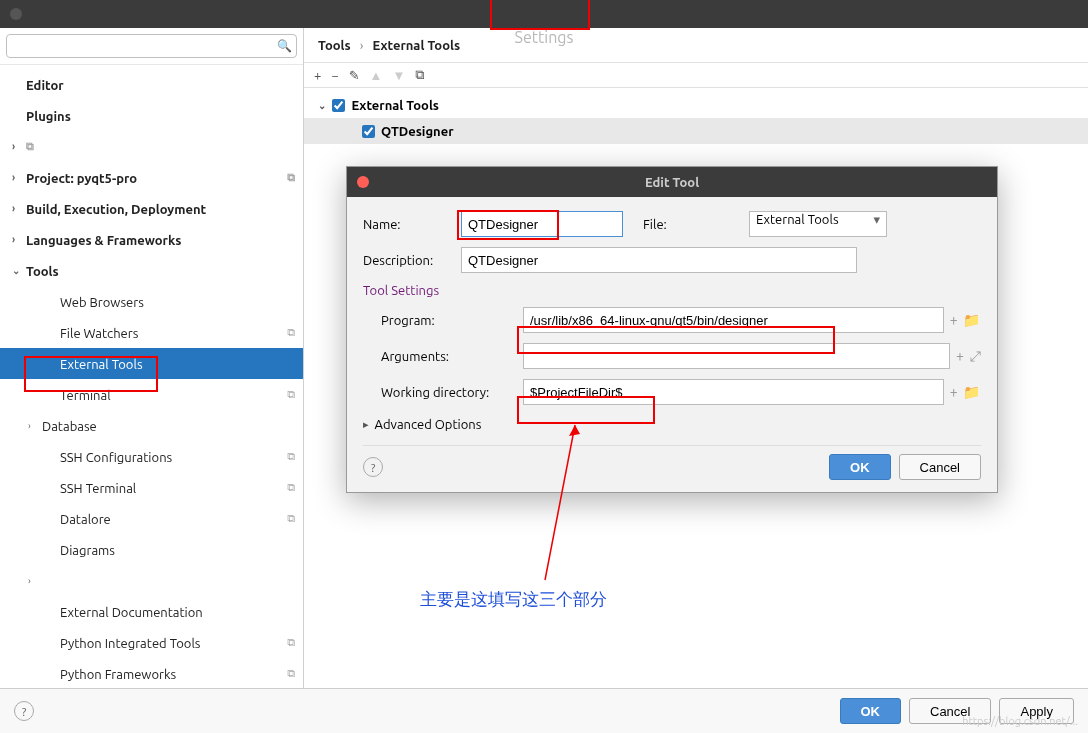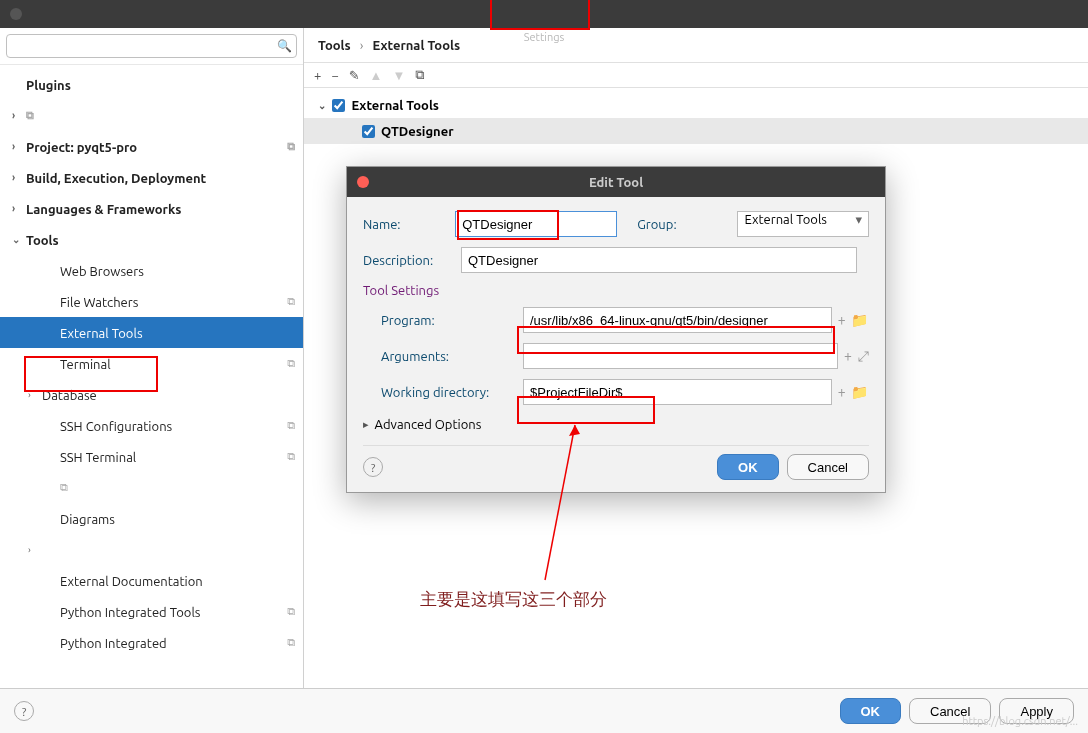--- a/index.html
+++ b/index.html
@@ -1,20 +1,20 @@
 <!DOCTYPE html>
 <html><head>
 <meta charset="utf-8">
 <style>
 * { box-sizing: border-box; margin: 0; padding: 0; }
 body { font-family: -apple-system, "Segoe UI", Ubuntu, sans-serif; font-size: 13px; background: #f0f0f0; width: 1088px; height: 733px; overflow: hidden; position: relative; }
 
 .titlebar { background: #3b3b3b; height: 28px; display: flex; align-items: center; position: relative; }
 .window-dot { width: 12px; height: 12px; border-radius: 50%; background: #555; margin-left: 10px; }
-.titlebar-title { color: #b8b8b8; font-size: 11px; position: absolute; left: 50%; transform: translateX(-50%); margin-top: 46px; }
+.titlebar-title { color: #b8b8b8; font-size: 16px; position: absolute; left: 50%; transform: translateX(-50%); margin-top: 46px; }
 .red-box-title { border: 2px solid #e00; position: absolute; left: 490px; top: -2px; width: 100px; height: 32px; pointer-events: none; }
 
 .main-area { display: flex; height: 660px; background: #fff; }
 .sidebar { width: 304px; border-right: 1px solid #d0d0d0; display: flex; flex-direction: column; }
 .search-wrap { padding: 6px; border-bottom: 1px solid #e8e8e8; }
 .search-input { width: 100%; height: 24px; border: 1px solid #c0c0c0; border-radius: 4px; padding: 0 20px 0 6px; font-size: 12px; background: #fff; }
 .search-icon { position: absolute; margin-left: -20px; margin-top: 5px; color: #999; font-size: 12px; }
 
 .tree { flex: 1; overflow-y: auto; padding-top: 4px; }
 .tree-item { display: flex; align-items: center; height: 31px; padding: 0 8px 0 12px; cursor: pointer; font-weight: 600; color: #222; }
@@ -28,51 +28,51 @@
 .right-pane { flex: 1; display: flex; flex-direction: column; }
 .breadcrumb { padding: 10px 14px; border-bottom: 1px solid #e0e0e0; font-weight: 600; color: #222; }
 .breadcrumb .sep { color: #888; margin: 0 6px; font-weight: 400; }
 .toolbar { display: flex; align-items: center; padding: 4px 10px; border-bottom: 1px solid #e0e0e0; gap: 10px; color: #555; }
 .toolbar span { cursor: pointer; }
 .tree-panel { padding: 4px 0; }
 .tree-panel-item { display: flex; align-items: center; height: 26px; padding-left: 14px; gap: 6px; font-weight: 600; }
 .tree-panel-item.child { padding-left: 58px; background: #e8e8e8; }
 .tree-panel-item input[type=checkbox] { accent-color: #2675bf; }
 
-.dialog { position: absolute; left: 346px; top: 166px; width: 540px; background: #f2f2f2; border: 1px solid #999; box-shadow: 0 8px 30px rgba(0,0,0,0.3); }
+.dialog { position: absolute; left: 346px; top: 166px; width: 652px; background: #f2f2f2; border: 1px solid #999; box-shadow: 0 8px 30px rgba(0,0,0,0.3); }
 .dialog-title { background: #3b3b3b; color: #ccc; height: 30px; display: flex; align-items: center; position: relative; }
 .dialog-dot { width: 12px; height: 12px; border-radius: 50%; background: #ff5f56; margin-left: 10px; }
 .dialog-title-text { position: absolute; left: 50%; transform: translateX(-50%); font-weight: 600; }
 .dialog-body { padding: 14px 16px 12px 16px; }
 .row { display: flex; align-items: center; margin-bottom: 10px; }
-.row label { width: 98px; color: #0c4a6e; }
+.row label { width: 98px; color: #000000; }
 .row input[type=text] { height: 26px; border: 1px solid #bbb; padding: 0 6px; font-size: 13px; background: #fff; }
 .name-input { width: 162px; border: 1.5px solid #4a90d9 !important; }
 .group-label { margin-left: 20px; margin-right: 8px; }
 .group-select { border: 1px solid #bbb; height: 26px; padding: 0 20px 0 6px; background: #fff; width: 138px; position: relative; }
 .group-select::after { content: "▾"; position: absolute; right: 6px; color: #666; }
 .desc-input { width: 396px; }
 .section-title { font-weight: 400; color: #701a75; margin: 8px 0 10px 0; }
 .row.indent label { padding-left: 18px; width: 160px; }
 .field-wrap { flex: 1; display: flex; align-items: center; gap: 6px; }
 .field-wrap input { flex: 1; }
 .icon-btn { color: #999; cursor: pointer; font-size: 14px; }
 .adv { display: flex; align-items: center; gap: 6px; margin: 12px 0 14px 0; }
 .adv .chev { font-size: 11px; color: #555; }
 .dialog-footer { display: flex; align-items: center; padding-top: 8px; border-top: 1px solid #ddd; }
 .help-btn { width: 20px; height: 20px; border: 1px solid #aaa; border-radius: 50%; display: flex; align-items: center; justify-content: center; color: #666; font-size: 12px; cursor: pointer; }
 .dialog-footer .spacer { flex: 1; }
-.btn { height: 26px; padding: 0 20px; border: 1px solid #aaa; background: #f8f8f8; border-radius: 8px; cursor: pointer; margin-left: 8px; font-size: 13px; }
+.btn { height: 26px; padding: 0 20px; border: 1px solid #aaa; background: #f8f8f8; border-radius: 3px; cursor: pointer; margin-left: 8px; font-size: 13px; }
 .btn.primary { background: #4a8fd8; border-color: #3a7bc0; color: #fff; font-weight: 600; }
 
 .red-box-name { border: 2px solid #e00; position: absolute; left: 457px; top: 210px; width: 102px; height: 30px; pointer-events: none; }
 .red-box-program { border: 2px solid #e00; position: absolute; left: 517px; top: 326px; width: 318px; height: 28px; pointer-events: none; }
 .red-box-wd { border: 2px solid #e00; position: absolute; left: 517px; top: 396px; width: 138px; height: 28px; pointer-events: none; }
 
-.annotation { position: absolute; color: #7f1d1d; font-size: 17px; left: 420px; top: 588px; }
+.annotation { position: absolute; color: #1d4ed8; font-size: 17px; left: 420px; top: 588px; }
 .arrow-svg { position: absolute; left: 540px; top: 420px; pointer-events: none; }
 
 .bottom-bar { position: absolute; bottom: 0; left: 0; right: 0; height: 45px; border-top: 1px solid #ccc; background: #f8f8f8; display: flex; align-items: center; padding: 0 14px; }
 .bottom-bar .spacer { flex: 1; }
 .watermark { position: absolute; right: 10px; bottom: 6px; color: #ccc; font-size: 11px; }
 </style>
 </head>
 <body>
 
 <div class="titlebar">
@@ -83,20 +83,24 @@
 
 <div class="main-area">
   <div class="sidebar">
     <div class="search-wrap">
       <input class="search-input" type="text" placeholder="" style="">
       <span class="search-icon">🔍</span>
     </div>
     <div class="tree">
       <div class="tree-item">
           <span class="chev"></span>
+          <span class="label">Editor</span>
+        </div>
+      <div class="tree-item">
+          <span class="chev"></span>
           <span class="label">Plugins</span>
         </div>
       <div class="tree-item">
           <span class="chev">›</span>
           <span class="copy-icon">⧉</span>
         </div>
       <div class="tree-item">
           <span class="chev">›</span>
           <span class="label">Project: pyqt5-pro</span>
           <span class="copy-icon">⧉</span>
@@ -133,37 +137,38 @@
         </div>
       <div class="tree-item sub">
           <span class="label">SSH Configurations</span>
           <span class="copy-icon">⧉</span>
         </div>
       <div class="tree-item sub">
           <span class="label">SSH Terminal</span>
           <span class="copy-icon">⧉</span>
         </div>
       <div class="tree-item sub">
+          <span class="label">Datalore</span>
           <span class="copy-icon">⧉</span>
         </div>
       <div class="tree-item sub">
           <span class="label">Diagrams</span>
         </div>
       <div class="tree-item sub" style="padding-left:28px">
           <span class="chev">›</span>
         </div>
       <div class="tree-item sub">
           <span class="label">External Documentation</span>
         </div>
       <div class="tree-item sub">
           <span class="label">Python Integrated Tools</span>
           <span class="copy-icon">⧉</span>
         </div>
       <div class="tree-item sub">
-          <span class="label">Python Integrated</span>
+          <span class="label">Python Frameworks</span>
           <span class="copy-icon">⧉</span>
         </div>
     </div>
   </div>
 
   <div class="right-pane">
     <div class="breadcrumb">
       <span>Tools</span>
       <span class="sep">›</span>
       <span>External Tools</span>
@@ -194,21 +199,21 @@
 
 <div class="dialog">
   <div class="dialog-title">
     <div class="dialog-dot"></div>
     <span class="dialog-title-text">Edit Tool</span>
   </div>
   <div class="dialog-body">
     <div class="row">
       <label>Name:</label>
       <input type="text" class="name-input" value="QTDesigner" style="">
-      <label class="group-label">Group:</label>
+      <label class="group-label">File:</label>
       <div class="group-select"><span>External Tools</span></div>
     </div>
     <div class="row">
       <label>Description:</label>
       <input type="text" class="desc-input" value="QTDesigner" style="">
     </div>
     <div class="section-title">Tool Settings</div>
     <div class="row indent">
       <label>Program:</label>
       <div class="field-wrap">

